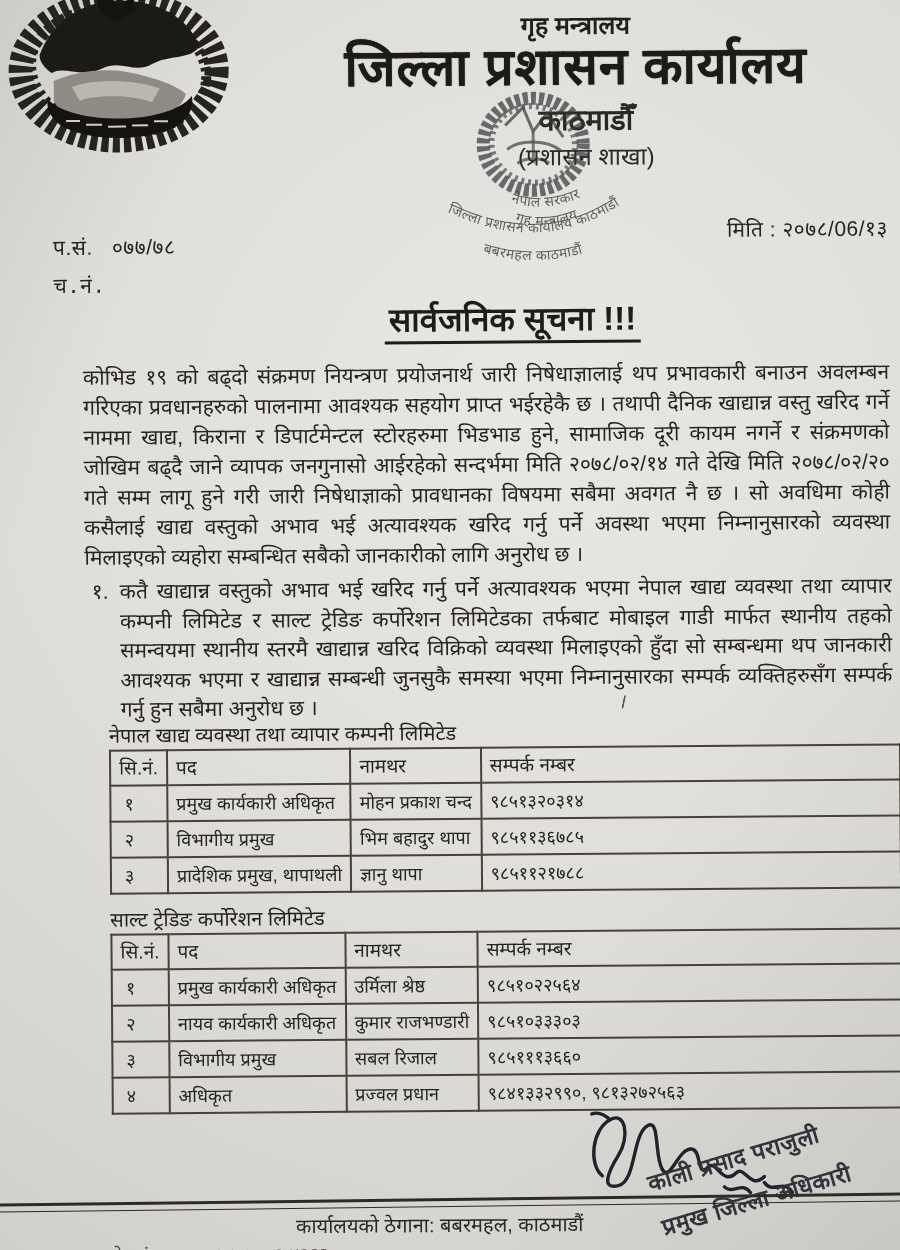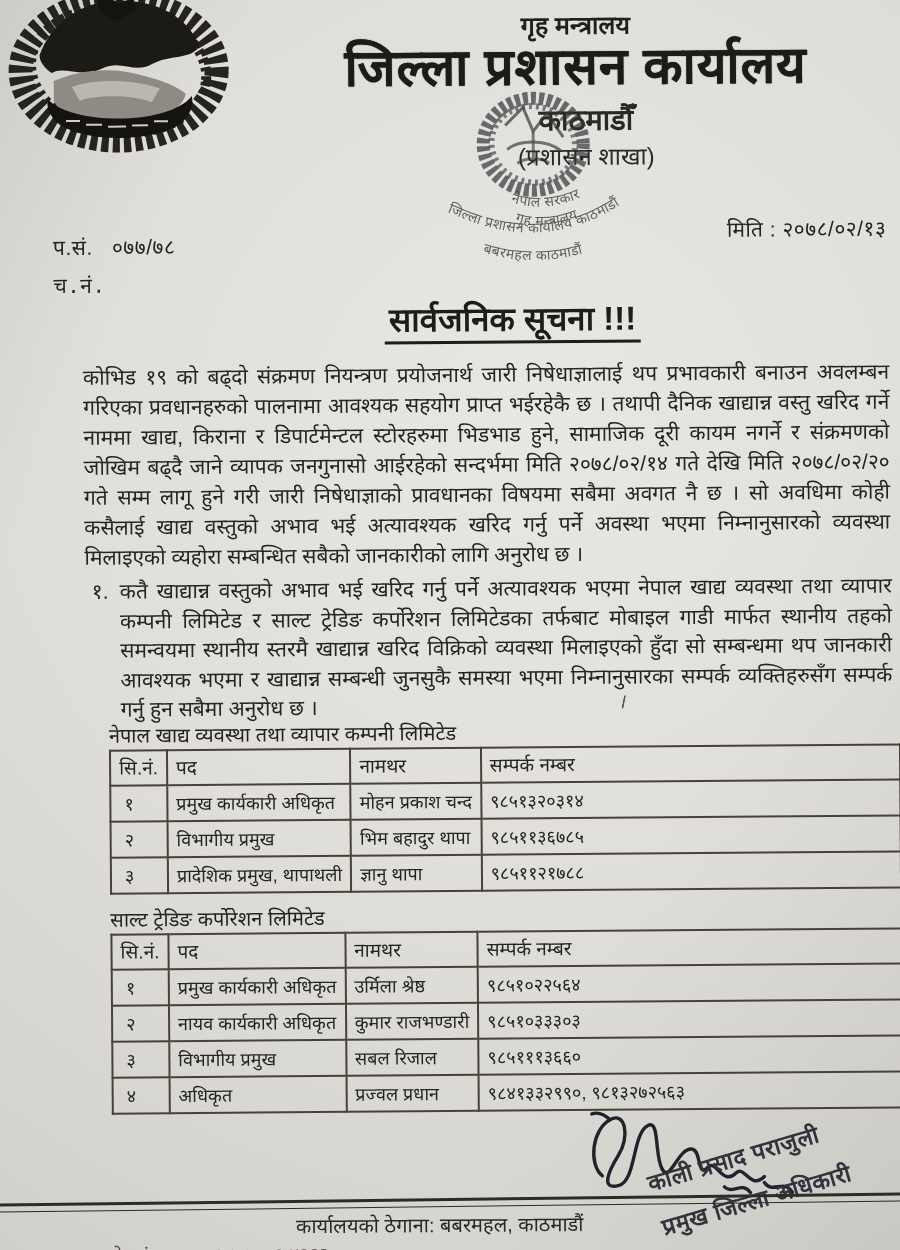--- a/index.html
+++ b/index.html
@@ -122,21 +122,21 @@
     </g>
   </svg>
 
   <div class="abs refline ref-no">
     <span>प.सं.</span>&nbsp;&nbsp;
     <span>०७७/७८</span>
   </div>
   <div class="abs refline serial-no">च.नं.</div>
   <div class="abs refline date-line">
     <span>मिति :</span>
-    <span>२०७८/०२/१३</span>
+    <span>२०७८/06/१३</span>
   </div>
 
   <div class="abs notice-title">
     <span>सार्वजनिक सूचना !!!</span>
   </div>
 
   <div class="abs para1">कोभिड १९ को बढ्दो संक्रमण नियन्त्रण प्रयोजनार्थ जारी निषेधाज्ञालाई थप प्रभावकारी बनाउन अवलम्बन गरिएका प्रवधानहरुको पालनामा आवश्यक सहयोग प्राप्त भईरहेकै छ । तथापी दैनिक खाद्यान्न वस्तु खरिद गर्ने नाममा खाद्य, किराना र डिपार्टमेन्टल स्टोरहरुमा भिडभाड हुने, सामाजिक दूरी कायम नगर्ने र संक्रमणको जोखिम बढ्दै जाने व्यापक जनगुनासो आईरहेको सन्दर्भमा मिति २०७८/०२/१४ गते देखि मिति २०७८/०२/२० गते सम्म लागू हुने गरी जारी निषेधाज्ञाको प्रावधानका विषयमा सबैमा अवगत नै छ । सो अवधिमा कोही कसैलाई खाद्य वस्तुको अभाव भई अत्यावश्यक खरिद गर्नु पर्ने अवस्था भएमा निम्नानुसारको व्यवस्था मिलाइएको व्यहोरा सम्बन्धित सबैको जानकारीको लागि अनुरोध छ ।</div>
 
   <div class="abs item">
     <div class="item-num">१.</div>

